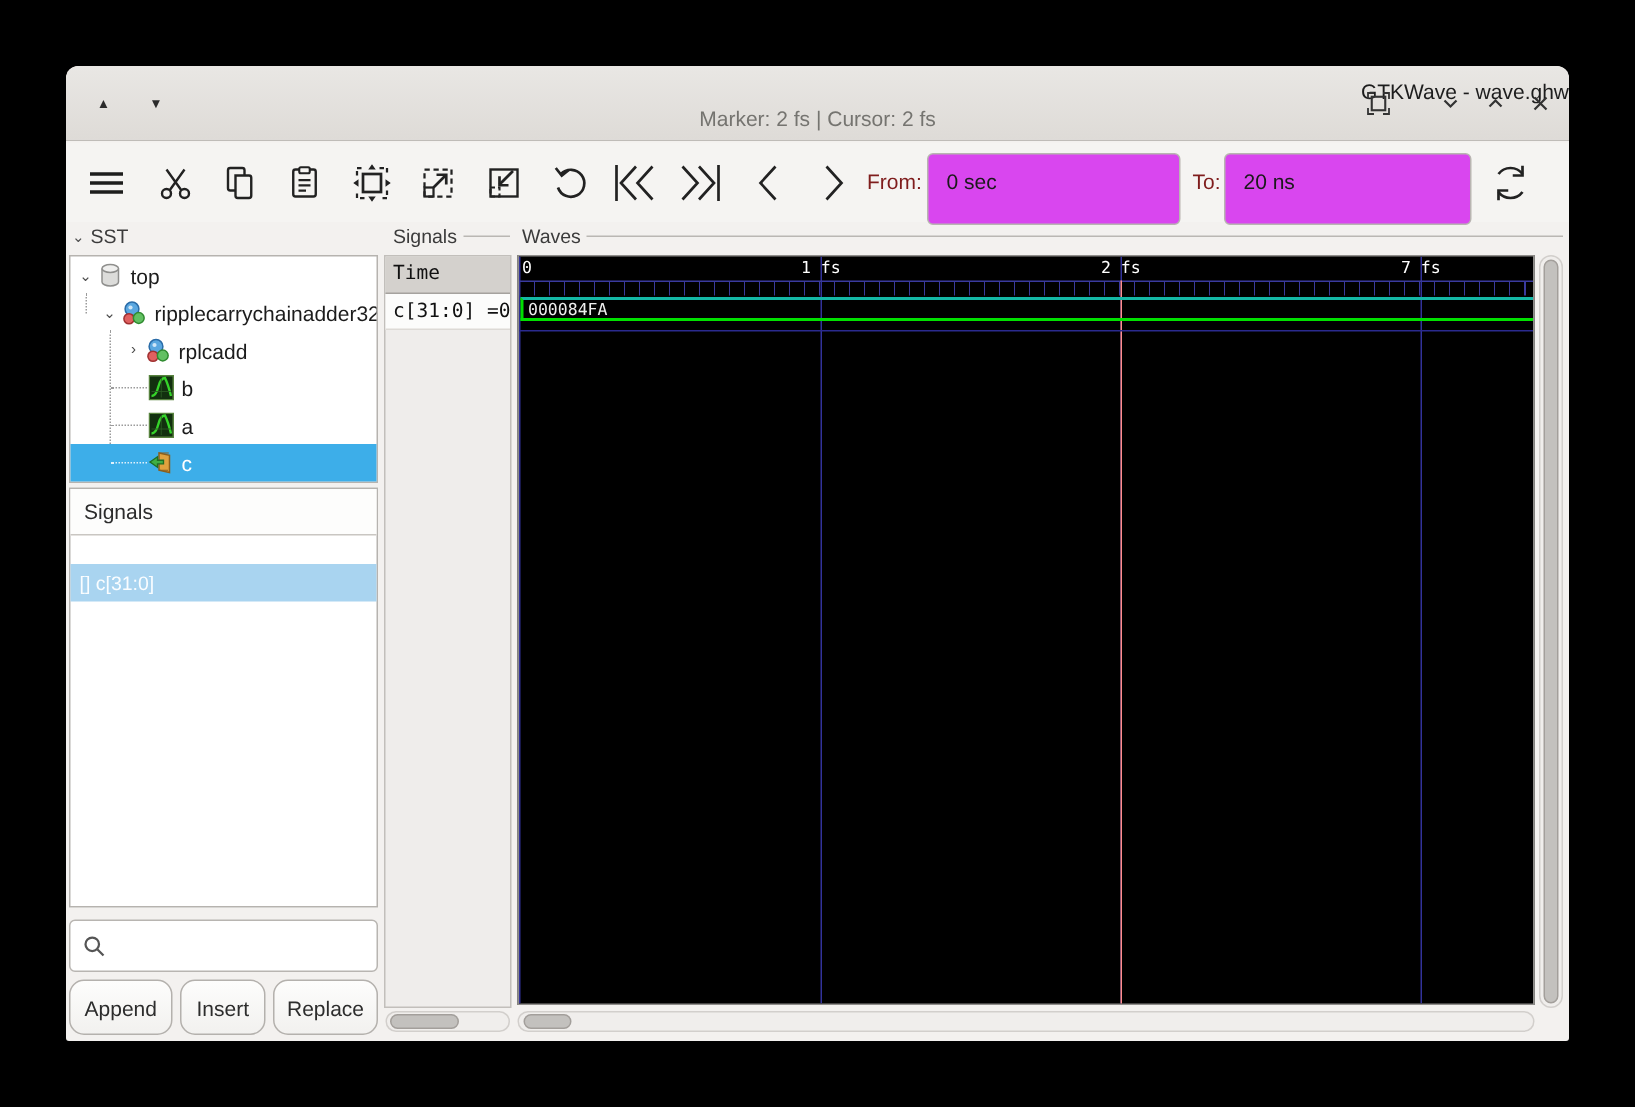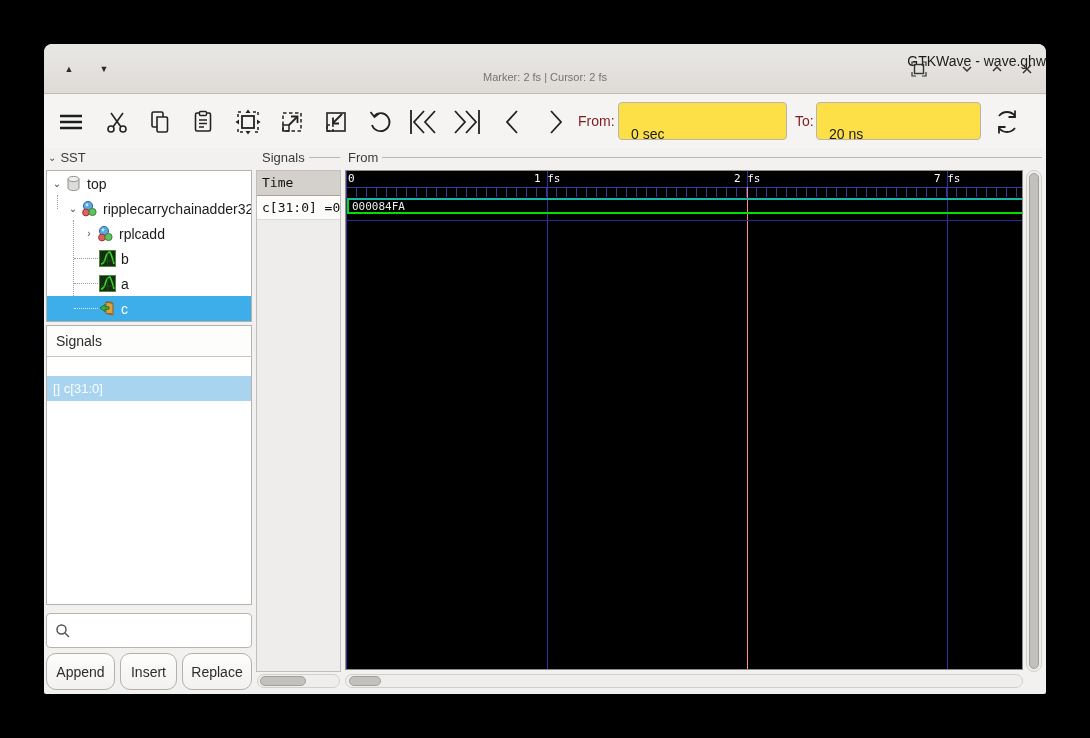--- a/index.html
+++ b/index.html
@@ -7,37 +7,37 @@
               font-family:"Liberation Sans", sans-serif; }
   .window { position:absolute; left:44px; top:44px; width:1002px; height:650px;
             background:#f3f1ef; border-radius:8px 8px 2px 2px; overflow:hidden; }
 
   
   .titlebar { position:absolute; left:0; top:0; width:100%; height:50px;
               background:linear-gradient(#e9e7e4,#dedbd7); border-bottom:1px solid #bfbcb8;
               border-radius:8px 8px 0 0; }
   .tb-title { position:absolute; top:9px; width:100%; text-align:right; font-size:14px;
               color:#1d1d1d; }
-  .tb-sub   { position:absolute; top:27px; width:100%; text-align:center; font-size:11px;
+  .tb-sub   { position:absolute; top:27px; width:100%; text-align:center; font-size:14px;
               color:#757470; }
   .tb-btn { position:absolute; top:12px; width:26px; height:26px; display:flex;
             align-items:center; justify-content:center; cursor:default; color:#333; }
   .tri { font-size:9px; color:#2b2b2b; }
   .tb-up   { left:12px; }  .tb-down { left:47px; }
   .tb-full { left:862px; } .tb-min { left:910px; } .tb-max { left:940px; } .tb-close { left:970px; }
 
   
   .toolbar { position:absolute; left:0; top:51px; width:100%; height:53px; background:#f5f4f2; }
   .tool { position:absolute; top:9px; width:36px; height:36px; display:flex; align-items:center;
           justify-content:center; border-radius:4px; color:#232323; }
   .tool svg { display:block; }
   .tb-label { position:absolute; top:18px; font-size:14px; color:#7f1d1d; }
-  .tb-entry { position:absolute; top:7px; height:38px; background:#fde047;
+  .tb-entry { position:absolute; top:7px; height:48px; background:#d946ef;
               border:1px solid #b8b5b1; border-radius:4px; font-size:14px; color:#1a1a1a;
-              padding:13px 12px; line-height:36px; }
+              padding:0 12px; line-height:36px; }
 
   
   .frame-label { position:absolute; font-size:13px; color:#3b3b3b; display:flex;
                  align-items:center; gap:4px; }
   .frame-label .line { height:1px; background:#bab7b3; flex:1; }
 
   
   .box { position:absolute; background:#fff; border:1px solid #b6b3af; }
   .tree-row { position:relative; height:25px; display:flex; align-items:center; font-size:14px;
               color:#1c1c1c; white-space:nowrap; overflow:hidden; }
@@ -313,21 +313,21 @@
   </div>
   <div class="sig-col-bg"></div>
   <div class="time-header">Time</div>
   <div class="sig-row">c[31:0] =000084FA</div>
 
   <div class="sb" style="left:213px; top:630px; width:83px; height:14px">
     <div class="sb-thumb" style="left:2px; top:1px; width:46px; height:10px"></div>
   </div>
 
   <div class="frame-label" style="left:304px; top:106px; width:694px">
-    <span>From</span>
+    <span>Waves</span>
     <span class="line"></span>
   </div>
 
   <div class="wave-area">
 
     <span class="wv-label" style="left:2px">0</span>
     <span class="wv-label" style="left:188px">1 fs</span>
     <span class="wv-label" style="left:388px">2 fs</span>
     <span class="wv-label" style="left:588px">7 fs</span>
 

